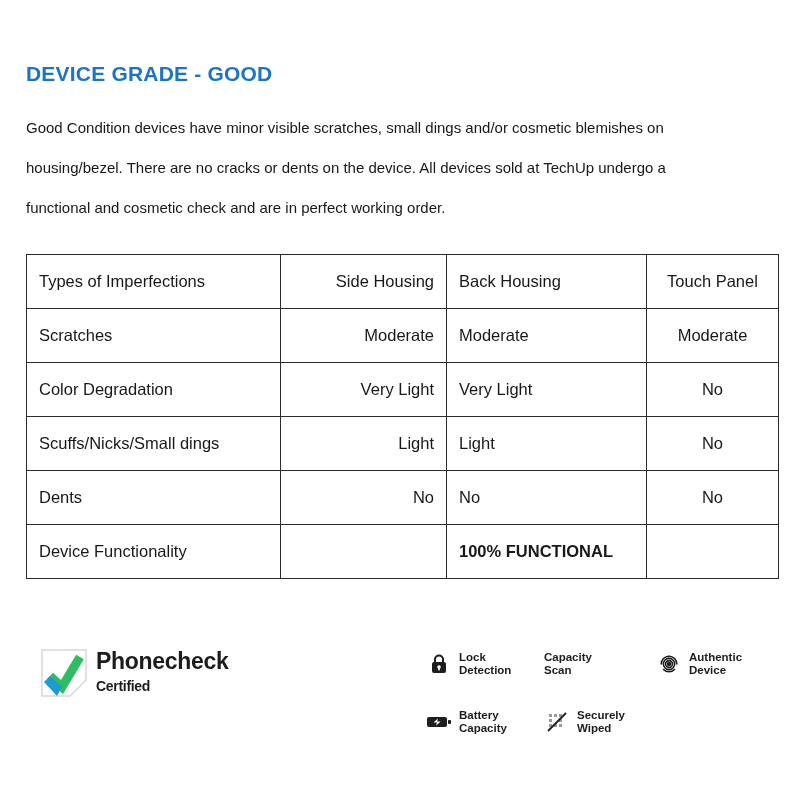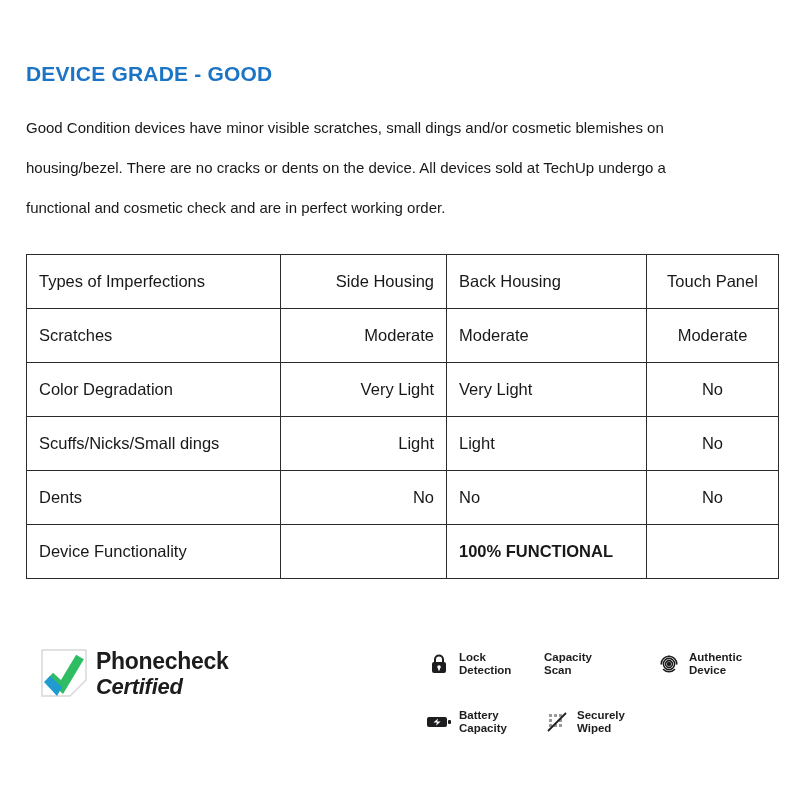--- a/index.html
+++ b/index.html
@@ -83,23 +83,22 @@
   }
   .pc-text {
     font-size: 23px;
     font-weight: bold;
     line-height: 25px;
     color: #1c1c1c;
     letter-spacing: -0.3px;
   }
   .pc-text .sub {
     display: block;
-    font-size: 22px;
-    font-weight: bold;
-    font-style: italic;
+    font-size: 14px;
+    font-weight: bold;
   }
 
   .badges {
     position: absolute;
     left: 400px;
     top: 10px;
     width: 360px;
     display: grid;
     grid-template-columns: 118px 112px 130px;
     grid-template-rows: 52px 52px;

